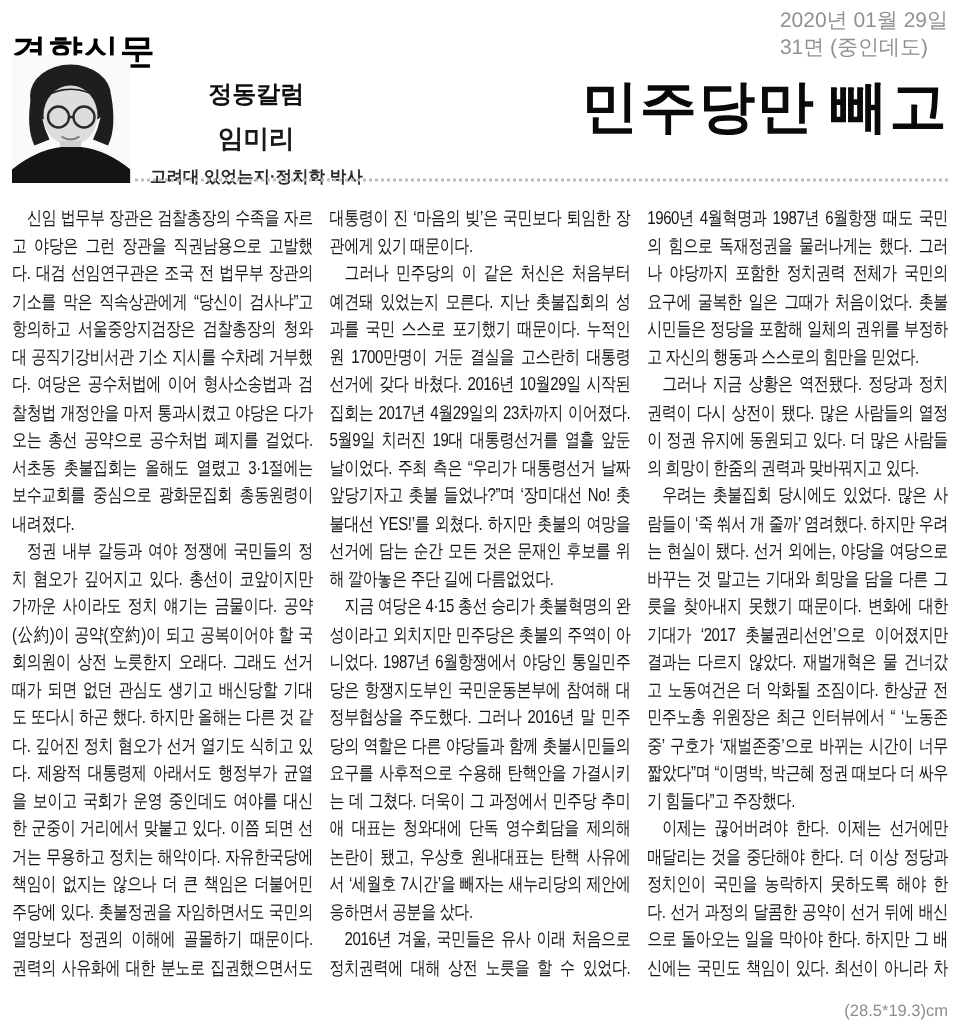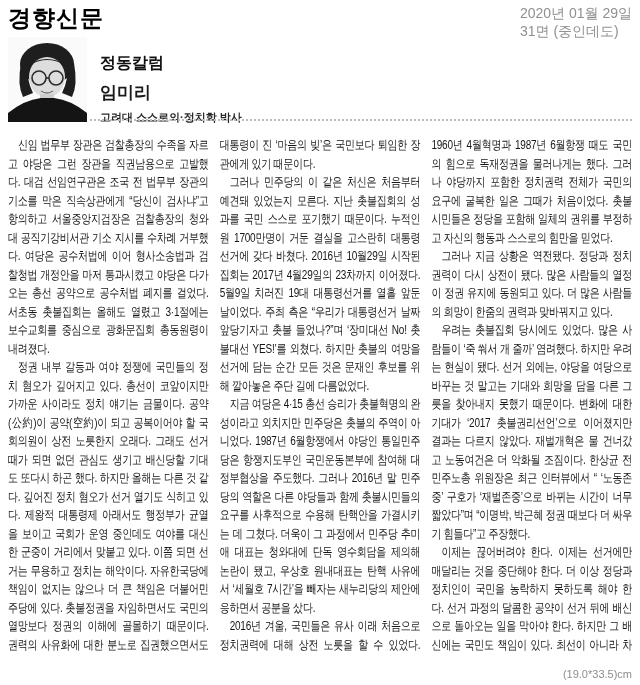--- a/index.html
+++ b/index.html
@@ -1,32 +1,32 @@
 <!DOCTYPE html>
 <html><head>
 <meta charset="utf-8">
 <style>
   html,body{margin:0;padding:0;background:#ffffff;}
   .page{
     position:relative;width:640px;height:685px;background:#ffffff;overflow:hidden;
     font-family:"Liberation Sans","DejaVu Sans",sans-serif;color:#1b1b1b;
   }
   .masthead{
-    position:absolute;left:8px;top:3px;
+    position:absolute;left:8px;top:19px;
     font-family:"Liberation Serif","DejaVu Serif",serif;
     font-weight:900;font-size:23px;letter-spacing:1px;color:#000;
   }
   .date-block{
     position:absolute;right:8px;top:4px;text-align:left;
     font-size:14px;line-height:1.3;color:#909090;
   }
   .author-photo{
     position:absolute;left:8px;top:37px;width:79px;height:85px;overflow:hidden;background:#f7f7f7;
   }
-  .byline-info{position:absolute;left:100px;top:53px;}
+  .byline-info{position:absolute;left:100px;top:53px;text-align:center;}
   .column-name{font-size:16px;font-weight:bold;color:#0f0f0f;}
   .author-name{font-size:17px;font-weight:bold;color:#1a1a1a;margin-top:7px;}
   .author-title{font-size:11px;font-weight:bold;color:#2a2a2a;margin-top:6px;}
   .headline{
     position:absolute;right:8px;top:46px;margin:0;
     font-family:"Liberation Serif","DejaVu Serif",serif;
     font-weight:700;font-size:38px;letter-spacing:1px;color:#0a0a0a;white-space:nowrap;
   }
   .divider{
     position:absolute;left:90px;right:8px;top:119px;height:0;
@@ -70,32 +70,33 @@
       <line x1="38" y1="41" x2="41" y2="41" stroke="#2a2a2a" stroke-width="1.6"></line>
       <path d="M33,54 Q39,58 45,54" fill="none" stroke="#7a7a7a" stroke-width="1.4"></path>
       <rect x="32" y="57" width="14" height="10" fill="#cfcfcf"></rect>
       <path d="M0,85 L0,76 Q16,63 33,61 L46,61 Q63,63 79,76 L79,85 Z" fill="#141414"></path>
     </svg>
   </div>
 
   <div class="byline-info">
     <div class="column-name">정동칼럼</div>
     <div class="author-name">임미리</div>
-    <div class="author-title">고려대 스스로의·정치학 박사</div>
+    <div class="author-title">고려대 있었는지·정치학 박사</div>
   </div>
 
+  <h1 class="headline">민주당만 빼고</h1>
 
   <div class="divider"></div>
 
   <div class="article">
     <p>신임 법무부 장관은 검찰총장의 수족을 자르고 야당은 그런 장관을 직권남용으로 고발했다. 대검 선임연구관은 조국 전 법무부 장관의 기소를 막은 직속상관에게 “당신이 검사냐”고 항의하고 서울중앙지검장은 검찰총장의 청와대 공직기강비서관 기소 지시를 수차례 거부했다. 여당은 공수처법에 이어 형사소송법과 검찰청법 개정안을 마저 통과시켰고 야당은 다가오는 총선 공약으로 공수처법 폐지를 걸었다. 서초동 촛불집회는 올해도 열렸고 3·1절에는 보수교회를 중심으로 광화문집회 총동원령이 내려졌다.</p>
     <p>정권 내부 갈등과 여야 정쟁에 국민들의 정치 혐오가 깊어지고 있다. 총선이 코앞이지만 가까운 사이라도 정치 얘기는 금물이다. 공약(公約)이 공약(空約)이 되고 공복이어야 할 국회의원이 상전 노릇한지 오래다. 그래도 선거 때가 되면 없던 관심도 생기고 배신당할 기대도 또다시 하곤 했다. 하지만 올해는 다른 것 같다. 깊어진 정치 혐오가 선거 열기도 식히고 있다. 제왕적 대통령제 아래서도 행정부가 균열을 보이고 국회가 운영 중인데도 여야를 대신한 군중이 거리에서 맞붙고 있다. 이쯤 되면 선거는 무용하고 정치는 해악이다. 자유한국당에 책임이 없지는 않으나 더 큰 책임은 더불어민주당에 있다. 촛불정권을 자임하면서도 국민의 열망보다 정권의 이해에 골몰하기 때문이다. 권력의 사유화에 대한 분노로 집권했으면서도 대통령이 진 ‘마음의 빚’은 국민보다 퇴임한 장관에게 있기 때문이다.</p>
     <p>그러나 민주당의 이 같은 처신은 처음부터 예견돼 있었는지 모른다. 지난 촛불집회의 성과를 국민 스스로 포기했기 때문이다. 누적인원 1700만명이 거둔 결실을 고스란히 대통령 선거에 갖다 바쳤다. 2016년 10월29일 시작된 집회는 2017년 4월29일의 23차까지 이어졌다. 5월9일 치러진 19대 대통령선거를 열흘 앞둔 날이었다. 주최 측은 “우리가 대통령선거 날짜 앞당기자고 촛불 들었나?”며 ‘장미대선 No! 촛불대선 YES!’를 외쳤다. 하지만 촛불의 여망을 선거에 담는 순간 모든 것은 문재인 후보를 위해 깔아놓은 주단 길에 다름없었다.</p>
     <p>지금 여당은 4·15 총선 승리가 촛불혁명의 완성이라고 외치지만 민주당은 촛불의 주역이 아니었다. 1987년 6월항쟁에서 야당인 통일민주당은 항쟁지도부인 국민운동본부에 참여해 대정부협상을 주도했다. 그러나 2016년 말 민주당의 역할은 다른 야당들과 함께 촛불시민들의 요구를 사후적으로 수용해 탄핵안을 가결시키는 데 그쳤다. 더욱이 그 과정에서 민주당 추미애 대표는 청와대에 단독 영수회담을 제의해 논란이 됐고, 우상호 원내대표는 탄핵 사유에서 ‘세월호 7시간’을 빼자는 새누리당의 제안에 응하면서 공분을 샀다.</p>
     <p>2016년 겨울, 국민들은 유사 이래 처음으로 정치권력에 대해 상전 노릇을 할 수 있었다. 1960년 4월혁명과 1987년 6월항쟁 때도 국민의 힘으로 독재정권을 물러나게는 했다. 그러나 야당까지 포함한 정치권력 전체가 국민의 요구에 굴복한 일은 그때가 처음이었다. 촛불시민들은 정당을 포함해 일체의 권위를 부정하고 자신의 행동과 스스로의 힘만을 믿었다.</p>
     <p>그러나 지금 상황은 역전됐다. 정당과 정치권력이 다시 상전이 됐다. 많은 사람들의 열정이 정권 유지에 동원되고 있다. 더 많은 사람들의 희망이 한줌의 권력과 맞바꿔지고 있다.</p>
     <p>우려는 촛불집회 당시에도 있었다. 많은 사람들이 ‘죽 쒀서 개 줄까’ 염려했다. 하지만 우려는 현실이 됐다. 선거 외에는, 야당을 여당으로 바꾸는 것 말고는 기대와 희망을 담을 다른 그릇을 찾아내지 못했기 때문이다. 변화에 대한 기대가 ‘2017 촛불권리선언’으로 이어졌지만 결과는 다르지 않았다. 재벌개혁은 물 건너갔고 노동여건은 더 악화될 조짐이다. 한상균 전 민주노총 위원장은 최근 인터뷰에서 “ ‘노동존중’ 구호가 ‘재벌존중’으로 바뀌는 시간이 너무 짧았다”며 “이명박, 박근혜 정권 때보다 더 싸우기 힘들다”고 주장했다.</p>
     <p>이제는 끊어버려야 한다. 이제는 선거에만 매달리는 것을 중단해야 한다. 더 이상 정당과 정치인이 국민을 농락하지 못하도록 해야 한다. 선거 과정의 달콤한 공약이 선거 뒤에 배신으로 돌아오는 일을 막아야 한다. 하지만 그 배신에는 국민도 책임이 있다. 최선이 아니라 차악을 선택했기 때문이다. 최악을 피하고자 계속해서 차악에 표를 줬기 때문이다. 국민들은 그렇게 정당에 길들여져 갔다. 이번에는 거꾸로 해보자. 국민이 정당을 길들여보자. 정당과 정치인들에게 알려주자. 국민이 볼모가 아니라는 것을. 유권자도 배신할 수 있다는 것을 알려주자. 선거가 끝난 뒤에도 국민의 눈치를 살피는 정당을 만들자. 그래서 제안한다. ‘민주당만 빼고’ 투표하자.</p>
   </div>
 
-  <div class="size-note">(19.0*33.5)cm</div>
+  <div class="size-note">(28.5*19.3)cm</div>
 
 </div>
 
 </body></html>

